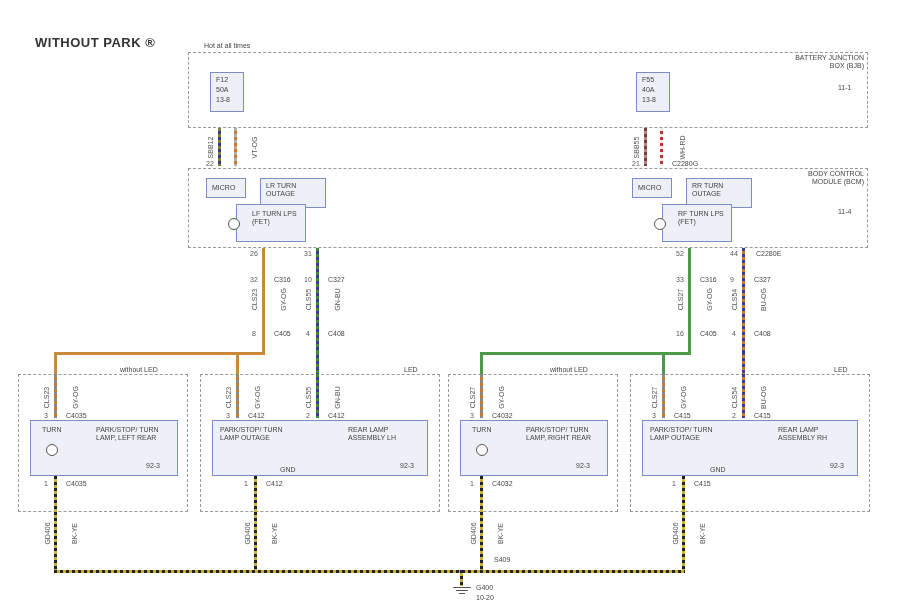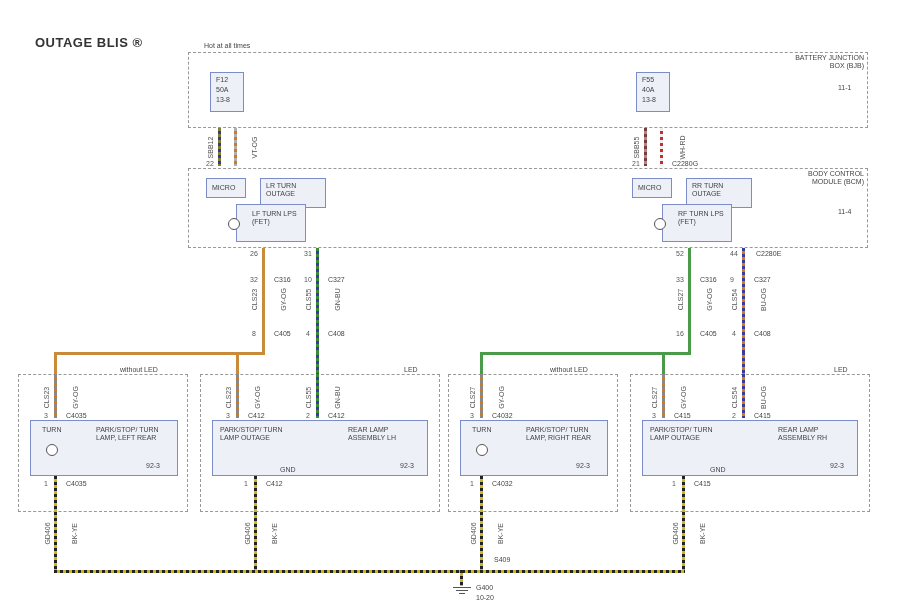--- a/index.html
+++ b/index.html
@@ -88,21 +88,21 @@
   }
   .fet {
     position: absolute;
     border: 1px solid #7b8cc7;
     background: #eef0f8;
   }
 </style>
 </head>
 <body>
 
-<div class="title">OUTAGE BLIS ®</div>
+<div class="title">WITHOUT PARK ®</div>
 
 <div class="dashed-box" style="left:188px; top:52px; width:680px; height:76px;"></div>
 <div class="label" style="left:204px; top:42px;">Hot at all times</div>
 <div class="label label-right" style="left:788px; top:54px; width:76px;">BATTERY JUNCTION BOX (BJB)</div>
 <div class="label label-right" style="left:838px; top:84px;">11-1</div>
 
 <div class="box" style="left:210px; top:72px; width:34px; height:40px;"></div>
 <div class="label" style="left:216px; top:76px;">F12</div>
 <div class="label" style="left:216px; top:86px;">50A</div>
 <div class="label" style="left:216px; top:96px;">13-8</div>

